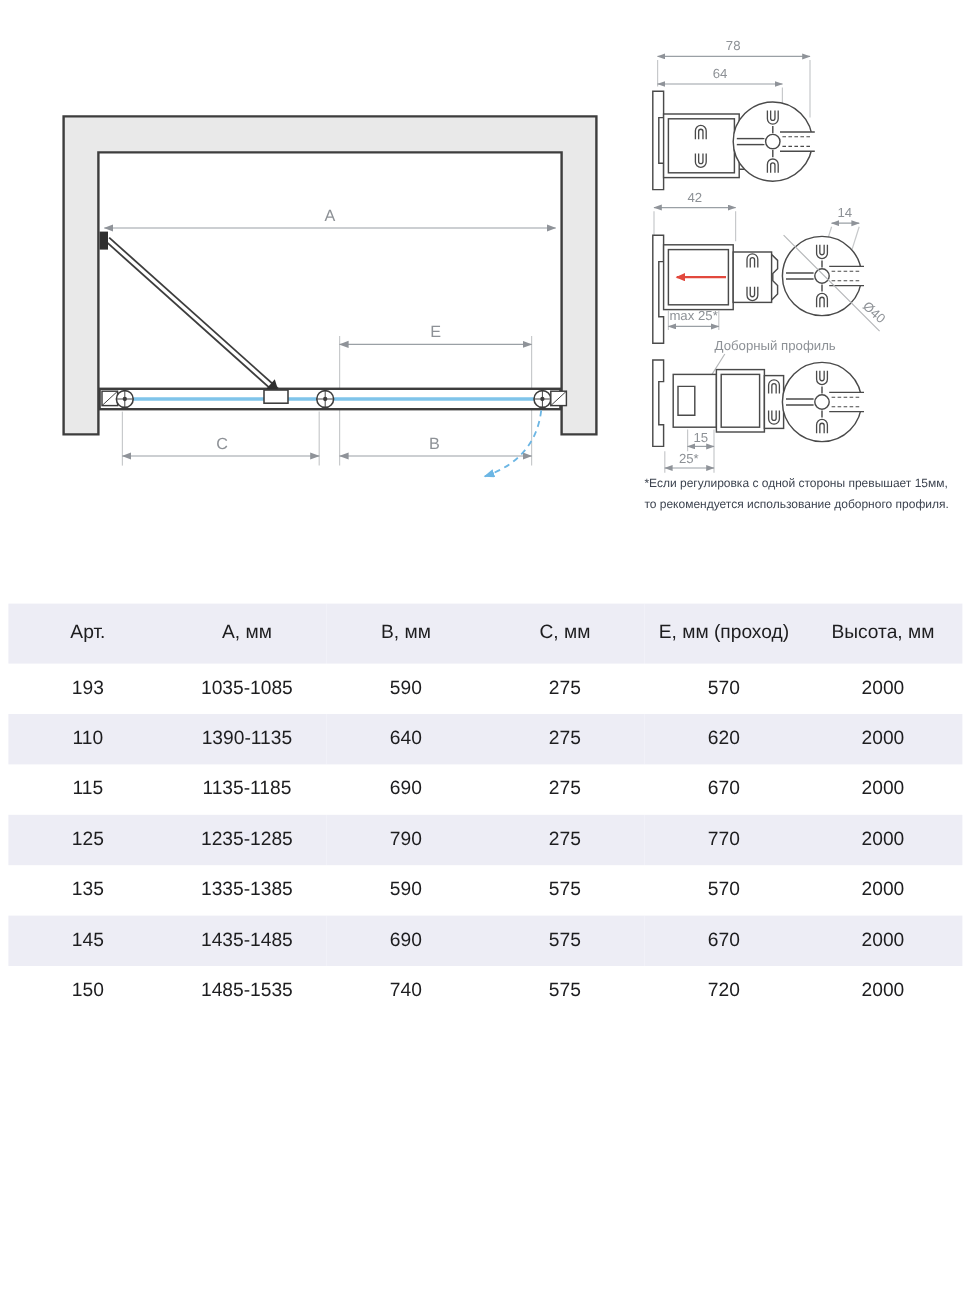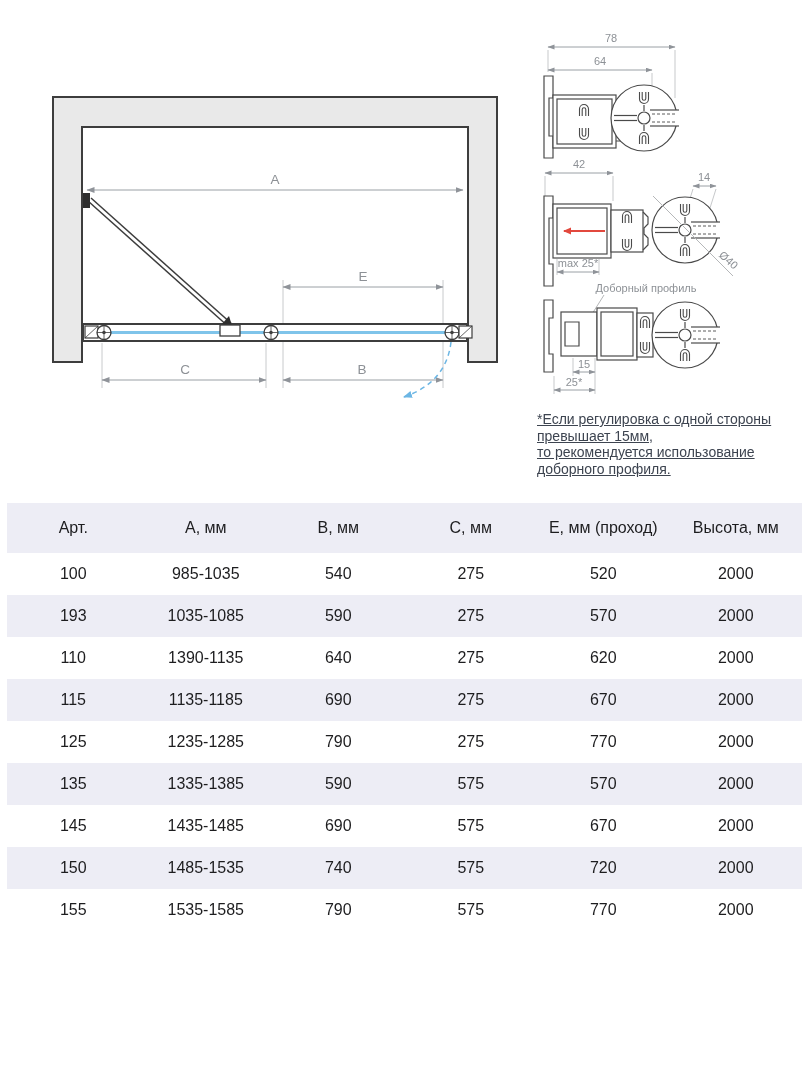--- a/index.html
+++ b/index.html
@@ -3,22 +3,22 @@
 <meta charset="utf-8">
 <style>
   html,body{margin:0;padding:0;background:#fff;}
   .stage{position:relative;width:809px;height:1090px;background:#fff;overflow:hidden;
          font-family:"Liberation Sans", sans-serif;}
   svg{position:absolute;display:block;}
   #main-diagram{left:0;top:0;}
   #profile-diagrams{left:520px;top:0;}
   svg text{fill:#8d9196;font-size:11px;font-family:"Liberation Sans",sans-serif;}
   svg text.dimL{font-size:13.5px;}
-  .footnote{position:absolute;left:537px;top:411px;width:270px;
-            font-size:14px;line-height:16.5px;color:#3d4450;text-decoration:underline;}
+  .footnote{position:absolute;left:537px;top:396px;width:270px;
+            font-size:10px;line-height:16.5px;color:#3d4450;}
   table.size-table{position:absolute;top:503px;left:7px;width:795px;
                    border-collapse:collapse;table-layout:fixed;}
   table.size-table th{height:48px;font-weight:400;font-size:16px;color:#1d1d1f;
                       background:#ededf5;text-align:center;vertical-align:middle;margin-top:20px;}
   table.size-table td{height:40px;font-size:16px;color:#1d1d1f;text-align:center;
                       vertical-align:middle;}
   table.size-table tbody tr:nth-child(even) td{background:#ededf5;}
 </style>
 </head>
 <body>
@@ -211,28 +211,20 @@
           <th>Арт.</th>
           <th>А, мм</th>
           <th>В, мм</th>
           <th>С, мм</th>
           <th>Е, мм (проход)</th>
           <th>Высота, мм</th>
         </tr>
     </thead>
     <tbody id="table-body">
         <tr>
-          <td>100</td>
-          <td>985-1035</td>
-          <td>540</td>
-          <td>275</td>
-          <td>520</td>
-          <td>2000</td>
-        </tr>
-        <tr>
           <td>193</td>
           <td>1035-1085</td>
           <td>590</td>
           <td>275</td>
           <td>570</td>
           <td>2000</td>
         </tr>
         <tr>
           <td>110</td>
           <td>1390-1135</td>
@@ -274,24 +266,16 @@
           <td>2000</td>
         </tr>
         <tr>
           <td>150</td>
           <td>1485-1535</td>
           <td>740</td>
           <td>575</td>
           <td>720</td>
           <td>2000</td>
         </tr>
-        <tr>
-          <td>155</td>
-          <td>1535-1585</td>
-          <td>790</td>
-          <td>575</td>
-          <td>770</td>
-          <td>2000</td>
-        </tr>
       </tbody>
   </table>
 
 </div>
 
 </body></html>

